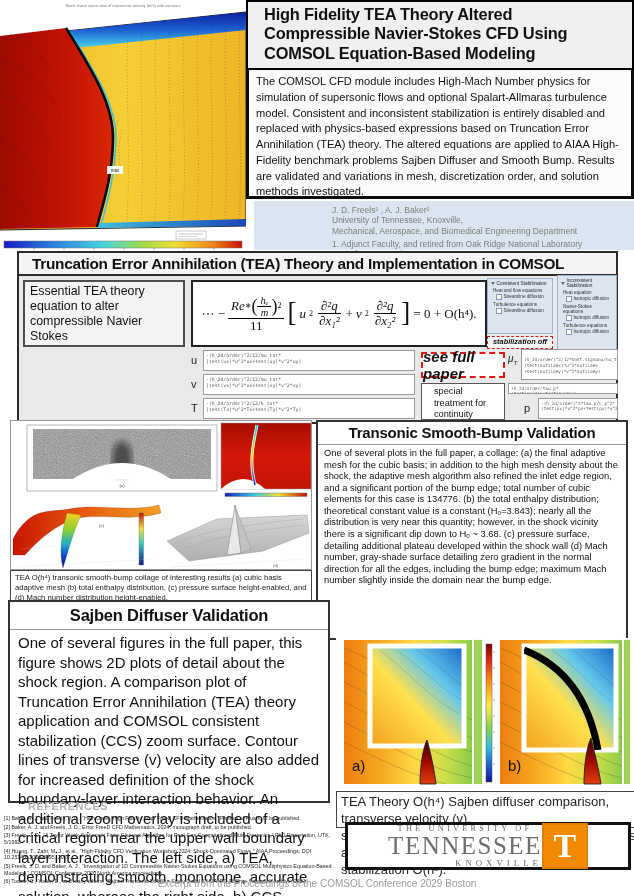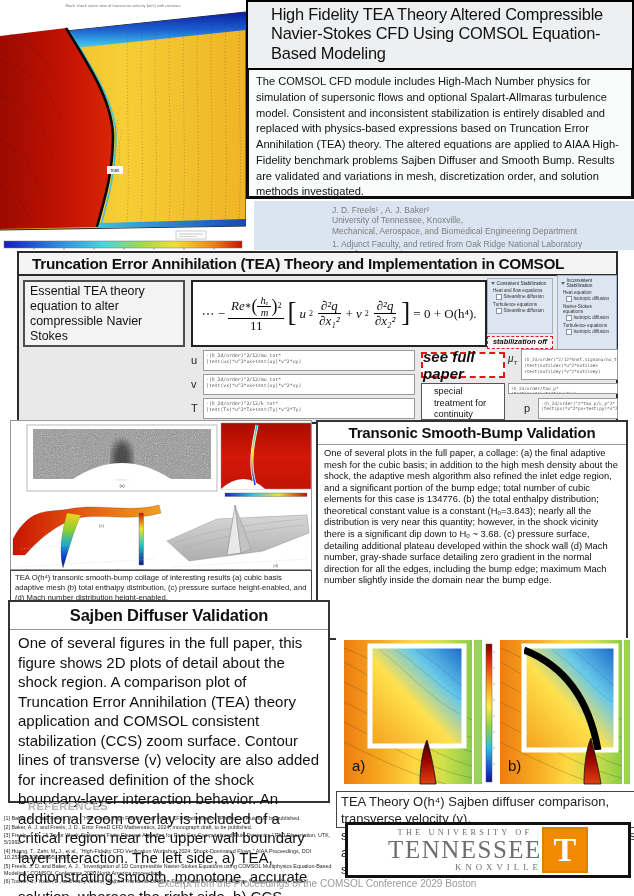--- a/index.html
+++ b/index.html
@@ -5,21 +5,21 @@
   html,body{margin:0;padding:0}
   body{width:634px;height:896px;position:relative;background:#fff;
        font-family:"Liberation Sans",sans-serif;color:#111;overflow:hidden}
   .abs{position:absolute;box-sizing:border-box}
 
   
   #hero{left:0;top:0;width:246px;height:252px;background:#fff}
 
   
   #title-block{left:246px;top:0;width:388px;height:70px;background:#edeff1;
-    border:2px solid #000;padding:3px 23px;font-weight:normal;font-size:16.4px;
+    border:2px solid #000;padding:3px 16px;font-weight:bold;font-size:16.4px;
     line-height:1.18;letter-spacing:-0.2px}
   #abstract-block{left:246px;top:70px;width:388px;height:129px;background:#fafbfb;
     border:3px solid #0c0c0c;border-top:none;padding:4px 7px;font-size:11.1px;line-height:1.42}
   #authors-block{left:254px;top:201px;width:380px;height:49px;background:#dbe5f1;
     color:#7d7d7d;font-size:8.5px;line-height:1.22;padding:4px 4px 0 78px}
   .note-gap{height:3px}
 
   
   #tea{left:17px;top:251px;width:601px;height:173px;background:#e9e9e9;border:2px solid #2b2b2b}
   #tea-header{position:absolute;left:0;top:0;right:0;height:23px;background:#f4f4f4;
@@ -89,21 +89,21 @@
   #sajben-box .vhead{font-size:16.5px;height:27px;line-height:26px}
   #sajben-box .vbody{font-size:15px;line-height:1.3;padding:3px 8px}
   #sajben-fig{left:336px;top:638px;width:294px;height:152px;background:#fff}
   #sajben-cap{left:336px;top:791px;width:337px;height:37px;background:#fff;border:1px solid #444;
     font-size:13px;line-height:1.3;padding:2px 4px;white-space:pre-line;color:#222}
 
   
   #refs-head{left:28px;top:800px;font-size:11px;font-weight:bold;color:#b3b3b3;letter-spacing:0.5px}
   #refs{left:4px;top:815px;width:338px;font-size:5.35px;line-height:1.3;color:#262626}
   #refs .ref{margin-bottom:1.6px}
-  #logo-box{left:345px;top:822px;width:286px;height:56px;background:#fff;border:3px solid #111;
+  #logo-box{left:345px;top:822px;width:286px;height:48px;background:#fff;border:3px solid #111;
     display:flex;align-items:center;justify-content:center;}
   #logo-text{color:#6d6e70;text-align:center}
   #logo-l1{font-size:8.3px;letter-spacing:3.2px;font-family:"Liberation Serif",serif;
     border-bottom:0;white-space:nowrap}
   #logo-l2{font-size:25px;letter-spacing:1.5px;font-family:Liberation Serif, serif;line-height:1.02}
   #logo-l3{font-size:8.8px;letter-spacing:4px;font-family:"Liberation Serif",serif;text-align:right}
   #logo-t{width:42px;height:42px;background:#f18a00;border:2px solid #e07f00;display:flex;
     align-items:center;justify-content:center;color:#fff;
     font-family:"Liberation Serif",serif;font-weight:bold;font-size:34px}
   #footer{left:0;top:878px;width:634px;text-align:center;color:#9a9a9a;font-size:10px}

